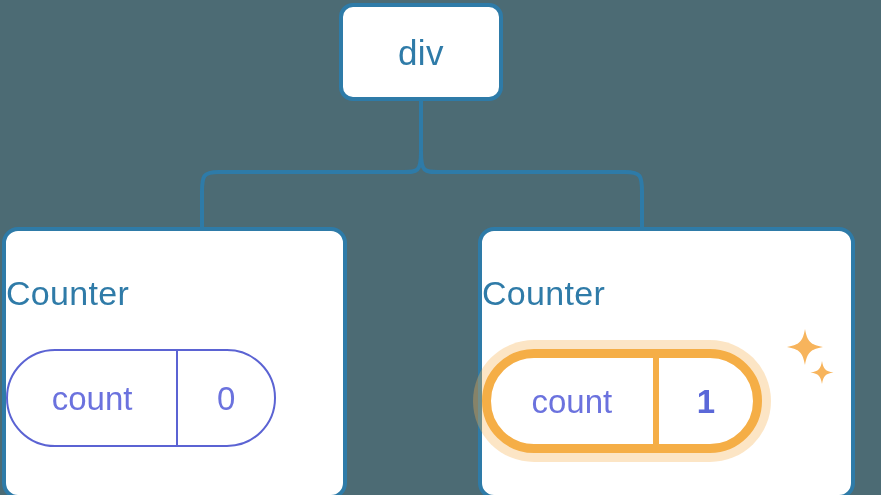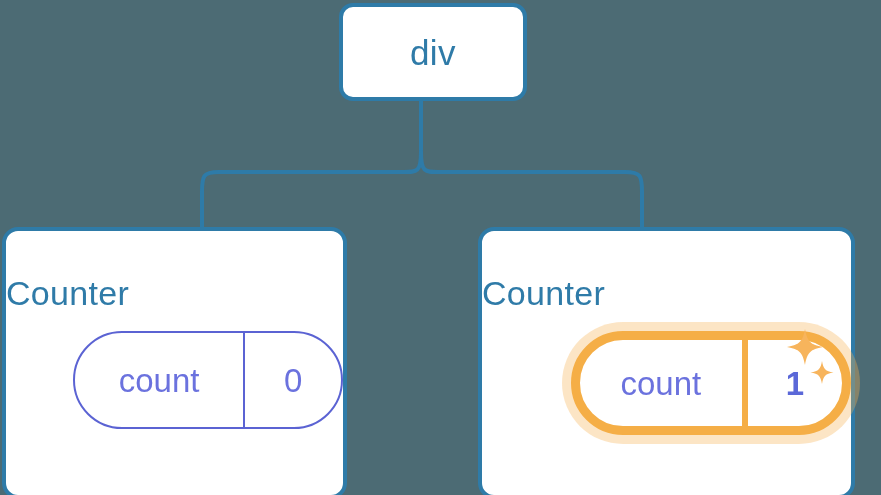--- a/index.html
+++ b/index.html
@@ -32,21 +32,21 @@
   .node-card {
     position: absolute;
     background: #ffffff;
     border: 4px solid #2e7ba8;
     border-radius: 14px;
     box-sizing: border-box;
   }
   .node-root {
     left: 339px;
     top: 3px;
-    width: 188px;
+    width: 164px;
     height: 98px;
     display: flex;
     align-items: center;
     justify-content: center;
   }
   .node-root-label {
     font-size: 35px;
     color: #2f7ba8;
     letter-spacing: 0.5px;
     line-height: 1;
@@ -67,24 +67,24 @@
     top: 45px;
     font-size: 34px;
     color: #2f7ba8;
     line-height: 1;
     letter-spacing: 0.3px;
   }
 
   
   .pill-wrap {
     position: absolute;
-    top: 100px;
+    top: 118px;
     display: flex;
     align-items: center;
-    justify-content: flex-end;
+    justify-content: flex-start;
     width: 100%;
   }
   .pill {
     position: relative;
     display: flex;
     align-items: stretch;
     box-sizing: border-box;
     border-radius: 999px;
     background: #ffffff;
   }

